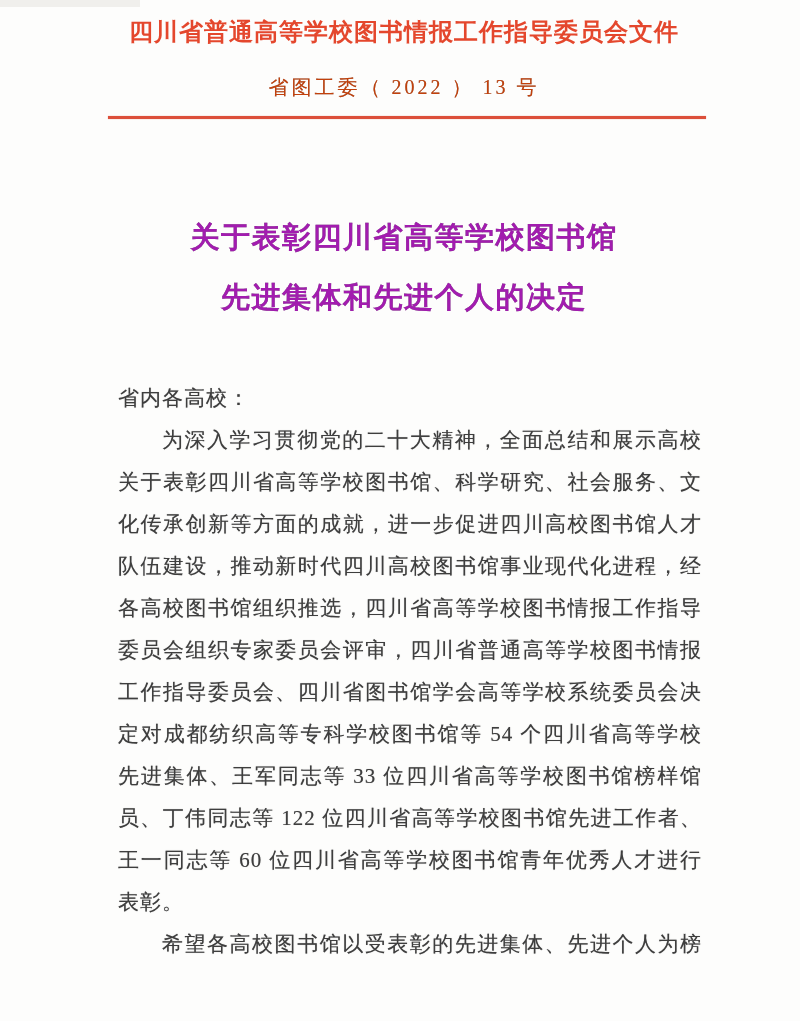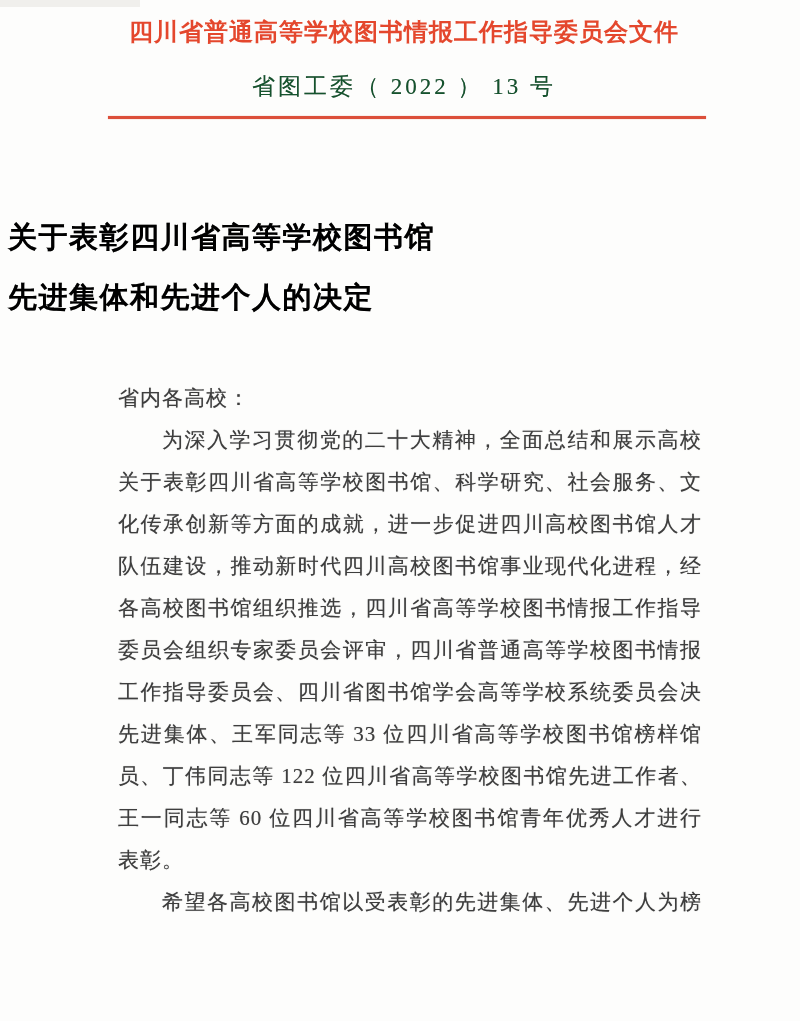--- a/index.html
+++ b/index.html
@@ -26,40 +26,41 @@
     font-weight: 700;
     font-size: 24px;
     letter-spacing: 1px;
     color: var(--header-red, #e4472d);
   }
   .doc-number {
     position: absolute;
     top: 67px; left: 8px; right: 0;
     line-height: 40px;
     text-align: center;
-    font-size: 23px;
+    font-size: 20px;
     letter-spacing: 3px;
-    color: #14532d;
+    color: #c2410c;
     text-shadow: 0 0 0.6px rgba(80,80,80,0.55);
   }
   .red-line {
     position: absolute;
     top: 116px; left: 108px;
     width: 598px; height: 3px;
     background: var(--rule-red, #dc4f3a);
     box-shadow: 0 0 1px rgba(220,79,58,0.8);
   }
   .title {
     position: absolute;
     top: 207px; left: 8px; right: 0;
+    text-align: center;
     font-size: 29px;
     font-weight: 700;
     letter-spacing: 1.5px;
     line-height: 60px;
-    color: #000000;
+    color: #a21caf;
     text-shadow: 0 0 0.6px rgba(46,46,46,0.6);
   }
   .body-text {
     position: absolute;
     top: 377px; left: 118px;
     width: 584px;
     font-size: 21px;
     color: #3e3e3e;
     text-shadow: 0 0 0.7px rgba(62,62,62,0.55);
   }
@@ -95,19 +96,20 @@
 
   <div class="body-text">
     <div class="line short">省内各高校：</div>
     <div class="line indent">为深入学习贯彻党的二十大精神，全面总结和展示高校</div>
     <div class="line">关于表彰四川省高等学校图书馆、科学研究、社会服务、文</div>
     <div class="line">化传承创新等方面的成就，进一步促进四川高校图书馆人才</div>
     <div class="line">队伍建设，推动新时代四川高校图书馆事业现代化进程，经</div>
     <div class="line">各高校图书馆组织推选，四川省高等学校图书情报工作指导</div>
     <div class="line">委员会组织专家委员会评审，四川省普通高等学校图书情报</div>
     <div class="line">工作指导委员会、四川省图书馆学会高等学校系统委员会决</div>
+    <div class="line">定对成都纺织高等专科学校图书馆等 54 个四川省高等学校</div>
     <div class="line">先进集体、王军同志等 33 位四川省高等学校图书馆榜样馆</div>
     <div class="line">员、丁伟同志等 122 位四川省高等学校图书馆先进工作者、</div>
     <div class="line">王一同志等 60 位四川省高等学校图书馆青年优秀人才进行</div>
     <div class="line short">表彰。</div>
     <div class="line indent">希望各高校图书馆以受表彰的先进集体、先进个人为榜</div>
   </div>
 </div>
 
 </body></html>

